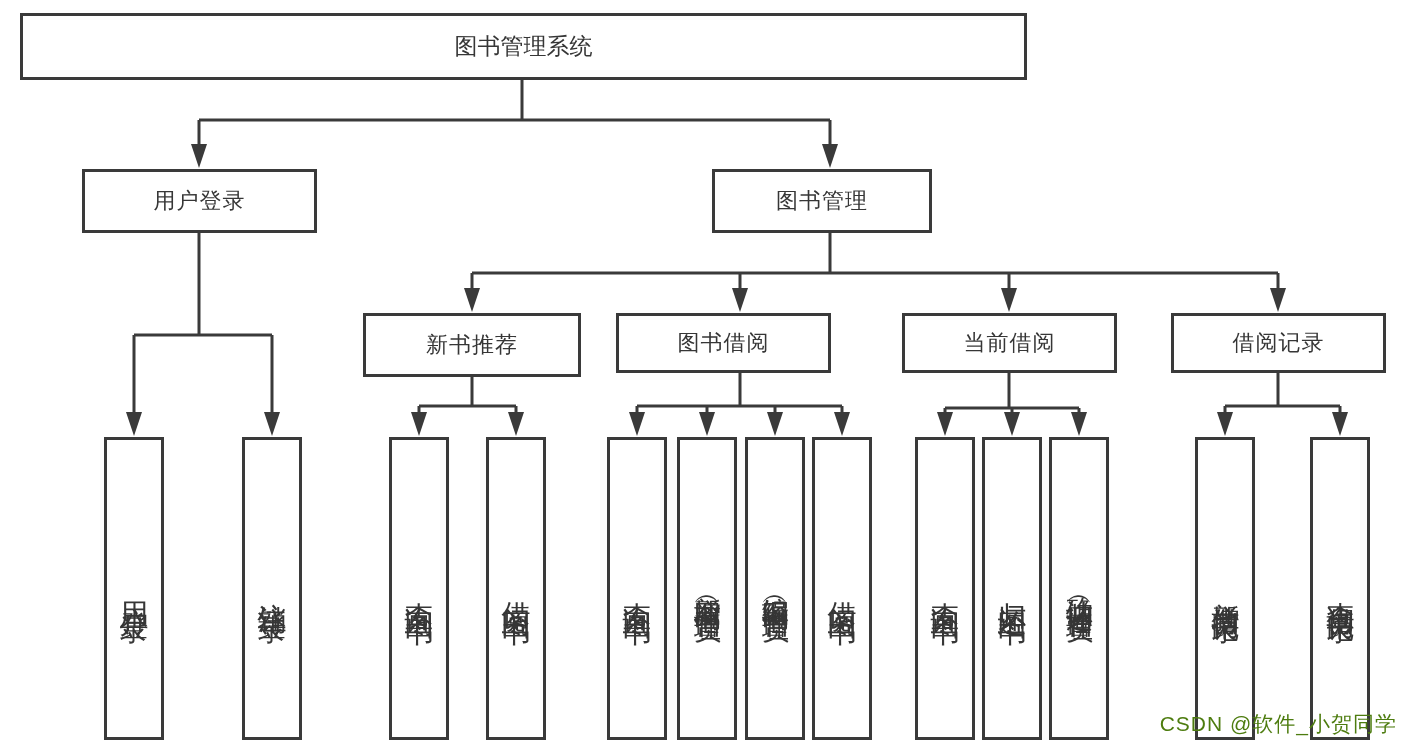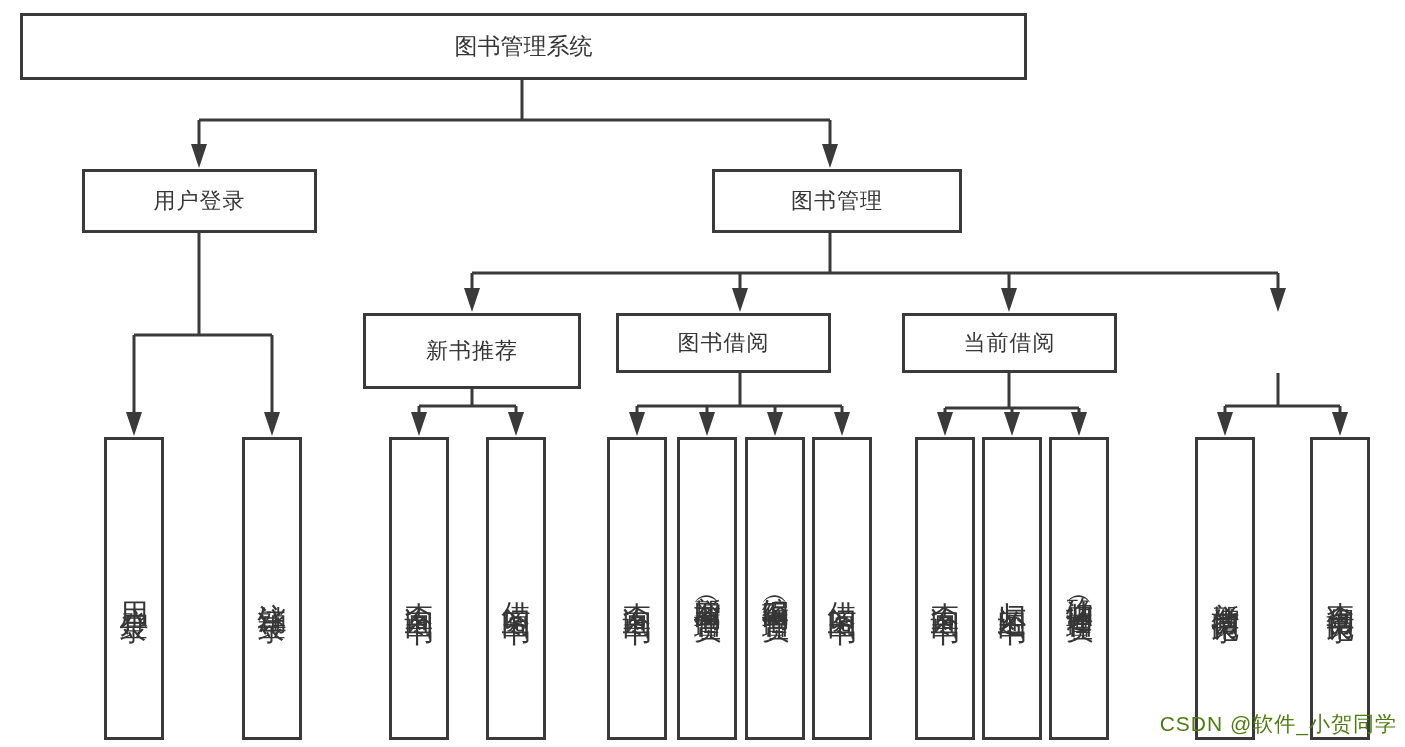--- a/index.html
+++ b/index.html
@@ -71,25 +71,26 @@
       <polygon points="1004,412 1020,412 1012,436"></polygon>
       <polygon points="1071,412 1087,412 1079,436"></polygon>
       <polygon points="1217,412 1233,412 1225,436"></polygon>
       <polygon points="1332,412 1348,412 1340,436"></polygon>
     </g>
   </svg>
 
   <div class="box root-label" style="left:20px; top:13px; width:1007px; height:67px;">图书管理系统</div>
 
   <div class="box hlabel" style="left:82px; top:169px; width:235px; height:64px;">用户登录</div>
-  <div class="box hlabel" style="left:712px; top:169px; width:250px; height:64px;">图书管理</div>
+  <div class="box hlabel" style="left:712px; top:169px; width:220px; height:64px;">图书管理</div>
 
-  <div class="box hlabel" style="left:363px; top:313px; width:218px; height:76px;">新书推荐</div>
+  <div class="box hlabel" style="left:363px; top:313px; width:218px; height:64px;">新书推荐</div>
   <div class="box hlabel" style="left:616px; top:313px; width:215px; height:60px;">图书借阅</div>
   <div class="box hlabel" style="left:902px; top:313px; width:215px; height:60px;">当前借阅</div>
+  <div class="box hlabel" style="left:1171px; top:313px; width:215px; height:60px;">借阅记录</div>
 
   <div class="box" style="left:104px; top:437px; width:60px; height:303px;">
     <span class="vtext loose">用户登录</span>
   </div>
   <div class="box" style="left:242px; top:437px; width:60px; height:303px;">
     <span class="vtext loose">注销登录</span>
   </div>
 
   <div class="box" style="left:389px; top:437px; width:60px; height:303px;">
     <span class="vtext loose">查询图书</span>

